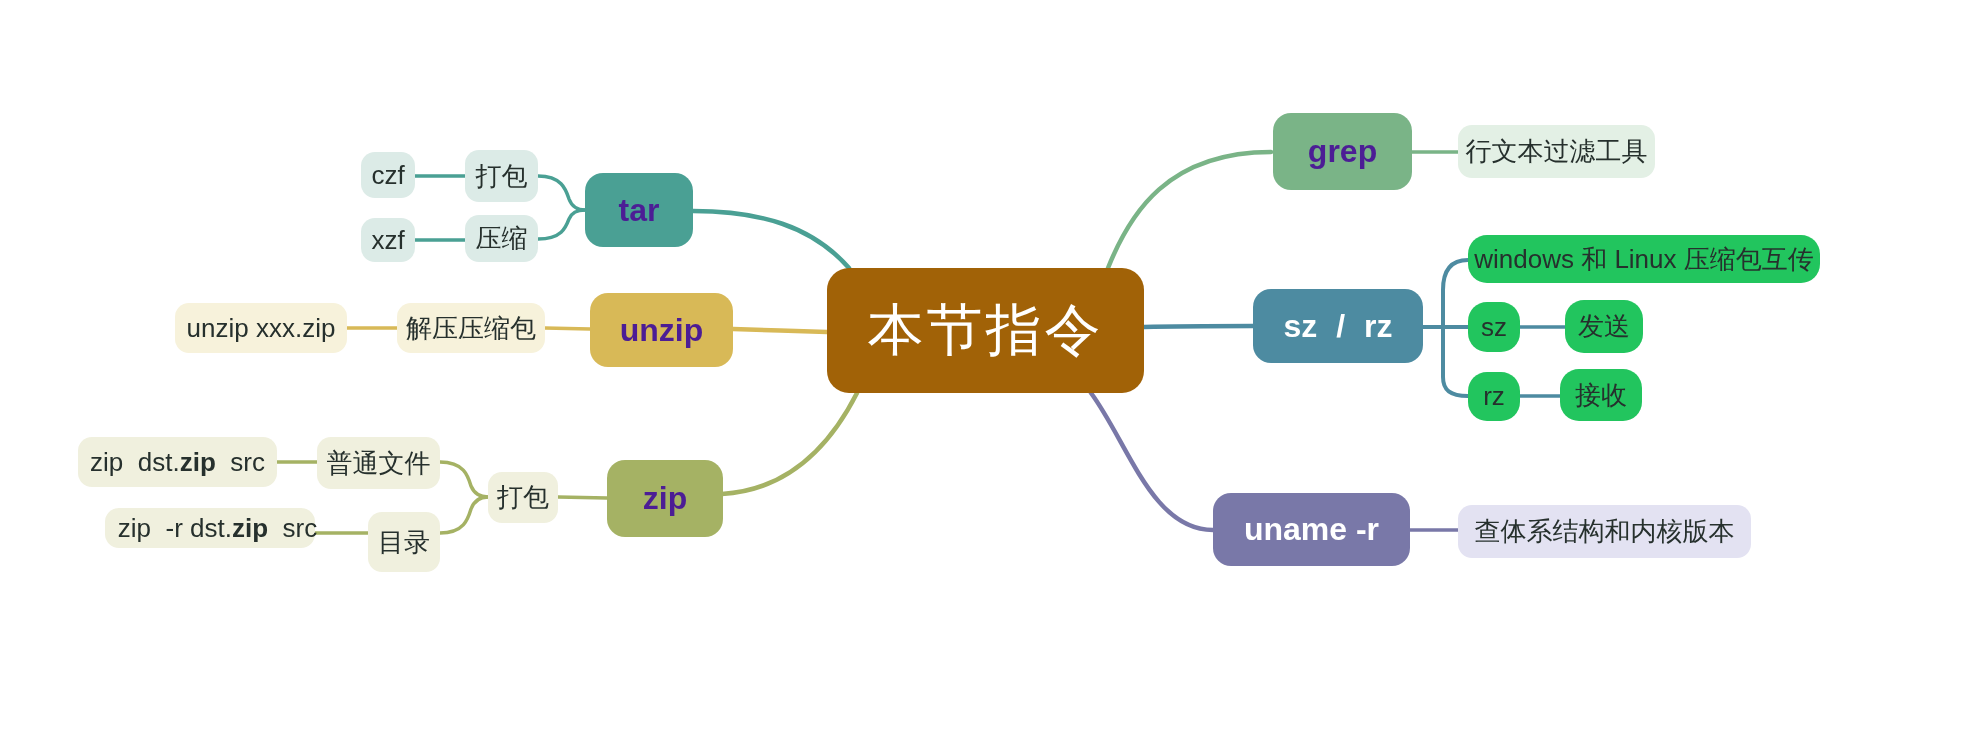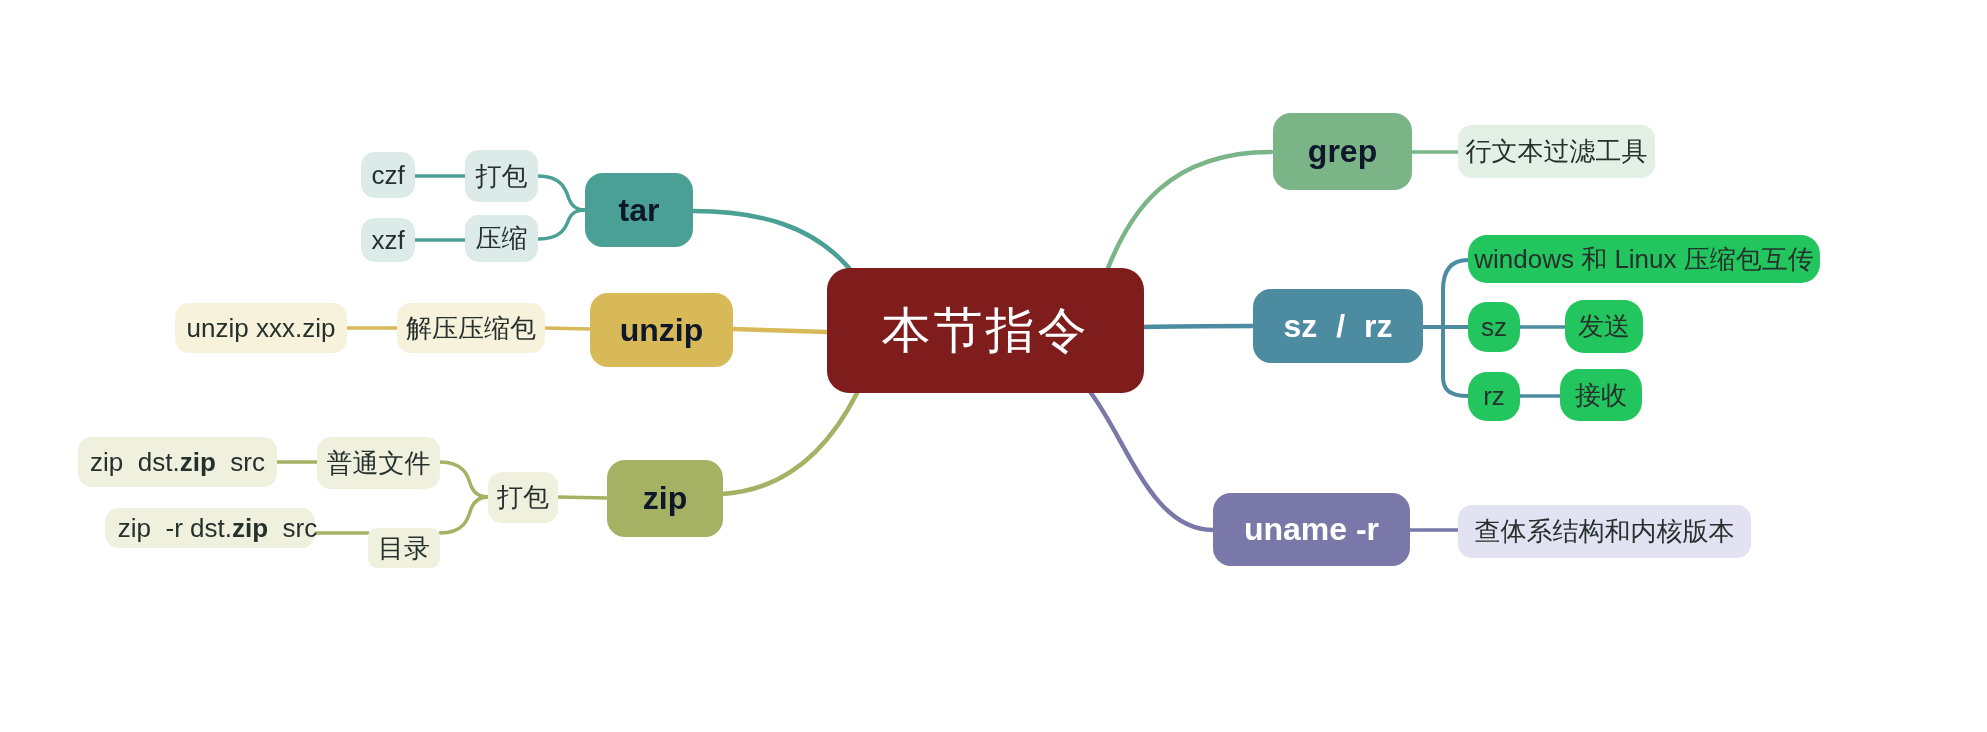--- a/index.html
+++ b/index.html
@@ -9,32 +9,32 @@
     font-family:"Liberation Sans","DejaVu Sans",sans-serif;
     -webkit-font-smoothing:antialiased;
   }
   .links{position:absolute;left:0;top:0;width:1987px;height:732px;}
   .node{
     position:absolute;box-sizing:border-box;
     display:flex;align-items:center;justify-content:center;
     white-space:nowrap;
   }
   
-  .main{border-radius:18px;font-size:32px;font-weight:600;color:#0f172a;}
+  .main{border-radius:18px;font-size:32px;font-weight:600;color:#4c1d95;}
   .main.light-text{color:#ffffff;}
   .tar-fill{background:#4aa094;}
   .gold-fill{background:#d8b957;}
   .olive-fill{background:#a5b264;}
   .green-fill{background:#7ab487;}
   .steel-fill{background:#4d8ba1;}
   .purple-fill{background:#7978a8;}
   
   .center-topic{
-    background:#7f1d1d;border-radius:22px;color:#ffffff;
-    font-size:49px;font-weight:500;letter-spacing:3px;
+    background:#a16207;border-radius:22px;color:#ffffff;
+    font-size:56px;font-weight:500;letter-spacing:3px;
   }
   
   .child{border-radius:14px;font-size:26px;color:#26302d;}
   .tar-tint{background:#dcebe7;}
   .gold-tint{background:#f7f2db;}
   .olive-tint{background:#f0f0de;}
   .green-tint{background:#e3f0e5;}
   .steel-tint{background:#22c55e;border-radius:19px;}
   .purple-tint{background:#e3e2f2;}
   .pre{white-space:pre;}
@@ -125,21 +125,21 @@
 </div>
 <div class="node child olive-tint" style="left:488px;top:472px;width:70px;height:51px;">
   <span>打包</span>
 </div>
 <div class="node child olive-tint" style="left:317px;top:437px;width:123px;height:52px;">
   <span>普通文件</span>
 </div>
 <div class="node child olive-tint pre" style="left:78px;top:437px;width:199px;height:50px;">
   <span class="pre">zip  dst.</span><span class="pre bold">zip</span><span class="pre">  src</span>
 </div>
-<div class="node child olive-tint" style="left:368px;top:528px;width:72px;height:40px;border-radius:9px;">
+<div class="node child olive-tint" style="left:368px;top:512px;width:72px;height:60px;">
   <span>目录</span>
 </div>
 <div class="node child olive-tint pre" style="left:105px;top:508px;width:210px;height:40px;padding-left:15px;">
   <span class="pre">zip  -r dst.</span><span class="pre bold">zip</span><span class="pre">  src</span>
 </div>
 
 <div class="node main green-fill" style="left:1273px;top:113px;width:139px;height:77px;">
   <span>grep</span>
 </div>
 <div class="node child green-tint" style="left:1458px;top:125px;width:197px;height:53px;">

